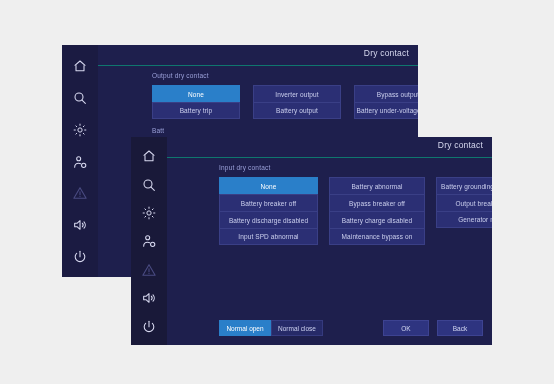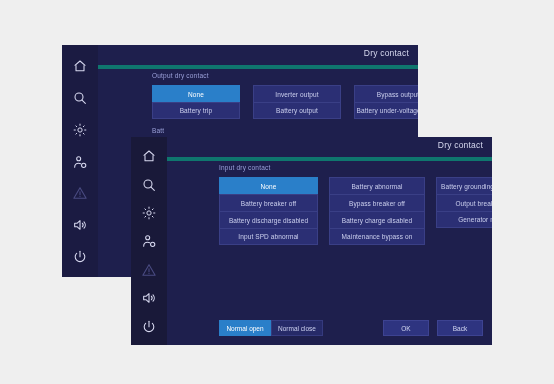--- a/index.html
+++ b/index.html
@@ -50,21 +50,21 @@
   
   .win-body {
     flex: 1 1 auto;
     position: relative;
     background: #1e1f4d;
     overflow: hidden;
   }
   .title-bar {
     height: 20px;
     position: relative;
-    border-bottom: 4px solid #0f766e;
+    border-bottom: 1px solid #0f766e;
   }
   .title-text {
     position: absolute;
     right: 9px; top: 3px;
     font-size: 8.5px;
     color: #d6d8ef;
     letter-spacing: .2px;
   }
 
   .section-label {

